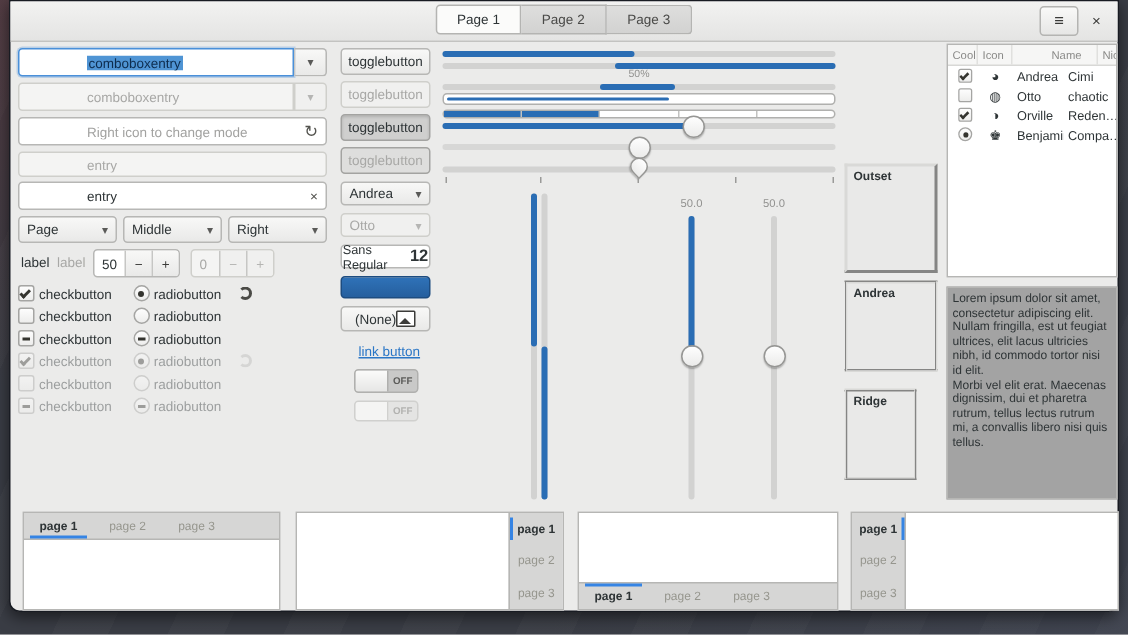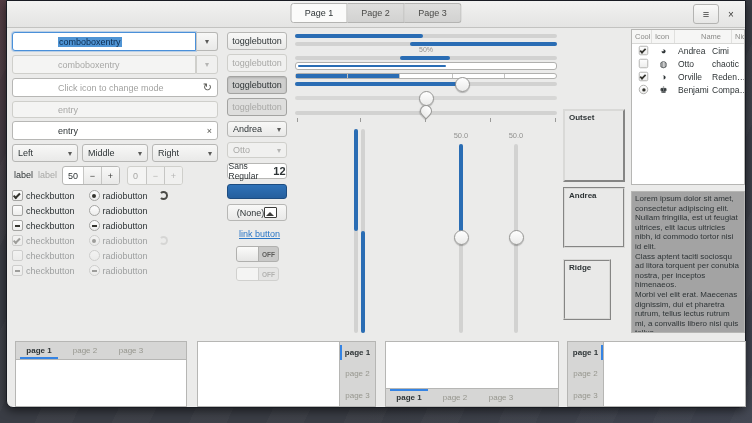--- a/index.html
+++ b/index.html
@@ -165,35 +165,35 @@
   <div class="ab" style="left:5px;top:54px;width:206px;height:19px;display:flex;">
     <div class="entry dis" style="flex:1;border-radius:3px 0 0 3px;">
       <span class="grow">comboboxentry</span>
     </div>
     <div class="attach-btn dis" style="width:22px;">
       <span>▾</span>
     </div>
   </div>
 
   <div class="ab entry" style="left:5px;top:77px;width:206px;height:19px;">
-    <span class="grow placeholder">Click icon to change mode</span>
+    <span class="grow placeholder">Right icon to change mode</span>
     <span class="e-icon" style="font-size:11px;">↻</span>
   </div>
 
   <div class="ab entry dis" style="left:5px;top:100px;width:206px;height:17px;">
     <span class="grow">entry</span>
   </div>
 
   <div class="ab entry" style="left:5px;top:120px;width:206px;height:19px;">
     <span class="grow">entry</span>
     <span class="e-icon">×</span>
   </div>
 
   <div class="ab combo" style="left:5px;top:143px;width:66px;height:18px;">
-    <span>Left</span>
+    <span>Page</span>
     <span class="arr">▾</span>
   </div>
   <div class="ab combo" style="left:75px;top:143px;width:66px;height:18px;">
     <span>Middle</span>
     <span class="arr">▾</span>
   </div>
   <div class="ab combo" style="left:145px;top:143px;width:66px;height:18px;">
     <span>Right</span>
     <span class="arr">▾</span>
   </div>
@@ -375,21 +375,20 @@
           <span class="radio sel mini"></span>
         </span>
       <span class="td c-icon">♚</span>
       <span class="td c-name">Benjamin</span>
       <span class="td c-nick">Compa…</span>
     </div>
   </div>
 
   <div class="ab textview" style="left:624px;top:190px;width:114px;height:142px;">
     <div>Lorem ipsum dolor sit amet, consectetur adipiscing elit. Nullam fringilla, est ut feugiat ultrices, elit lacus ultricies nibh, id commodo tortor nisi id elit.</div>
-    <div>Class aptent taciti sociosqu ad litora torquent per conubia nostra, per inceptos himenaeos.</div>
     <div>Morbi vel elit erat. Maecenas dignissim, dui et pharetra rutrum, tellus lectus rutrum mi, a convallis libero nisi quis tellus.</div>
   </div>
 
   <div class="ab nb" style="left:8px;top:340px;width:172px;height:66px;">
     <div class="nb-bar" style="height:18px;border-bottom:1px solid #b6b6b4;">
       <div class="nb-tab active" style="width:46px;">
         <span>page 1</span>
         <span class="nb-ind" style="left:4px;right:4px;bottom:0;height:2px;"></span>
       </div>
       <div class="nb-tab" style="width:46px;">

